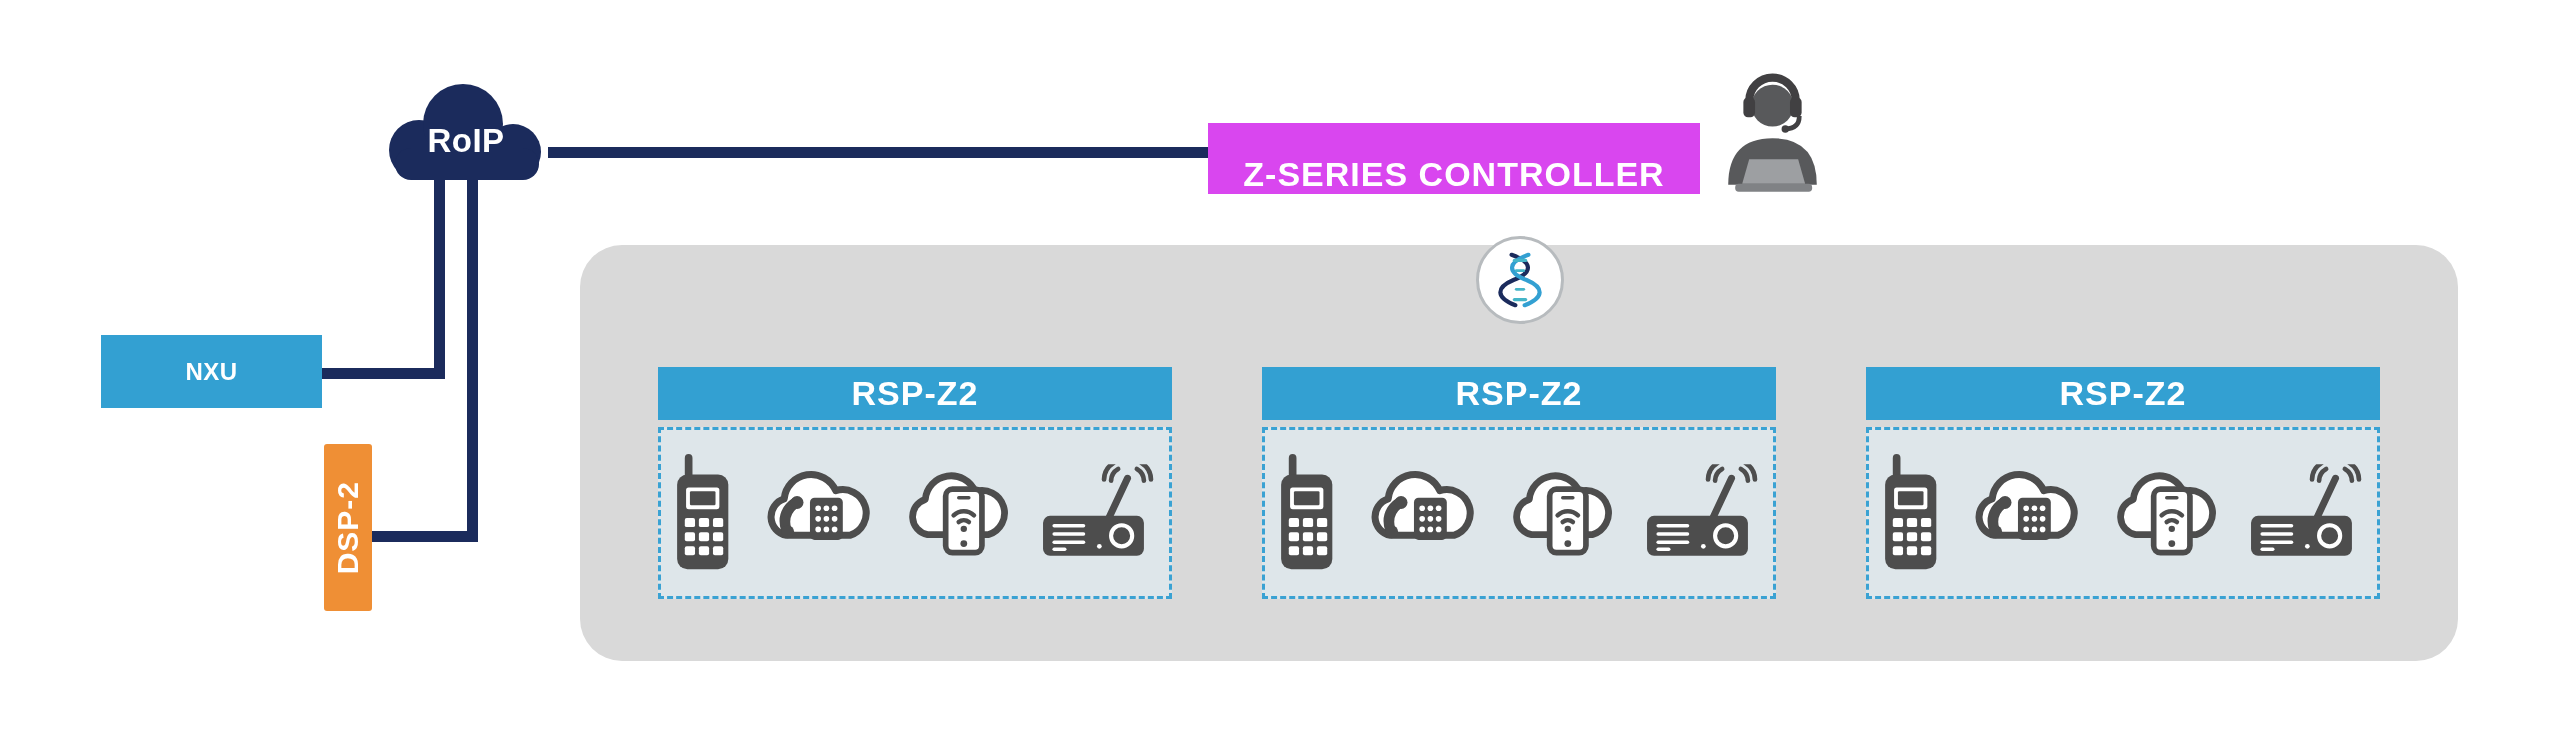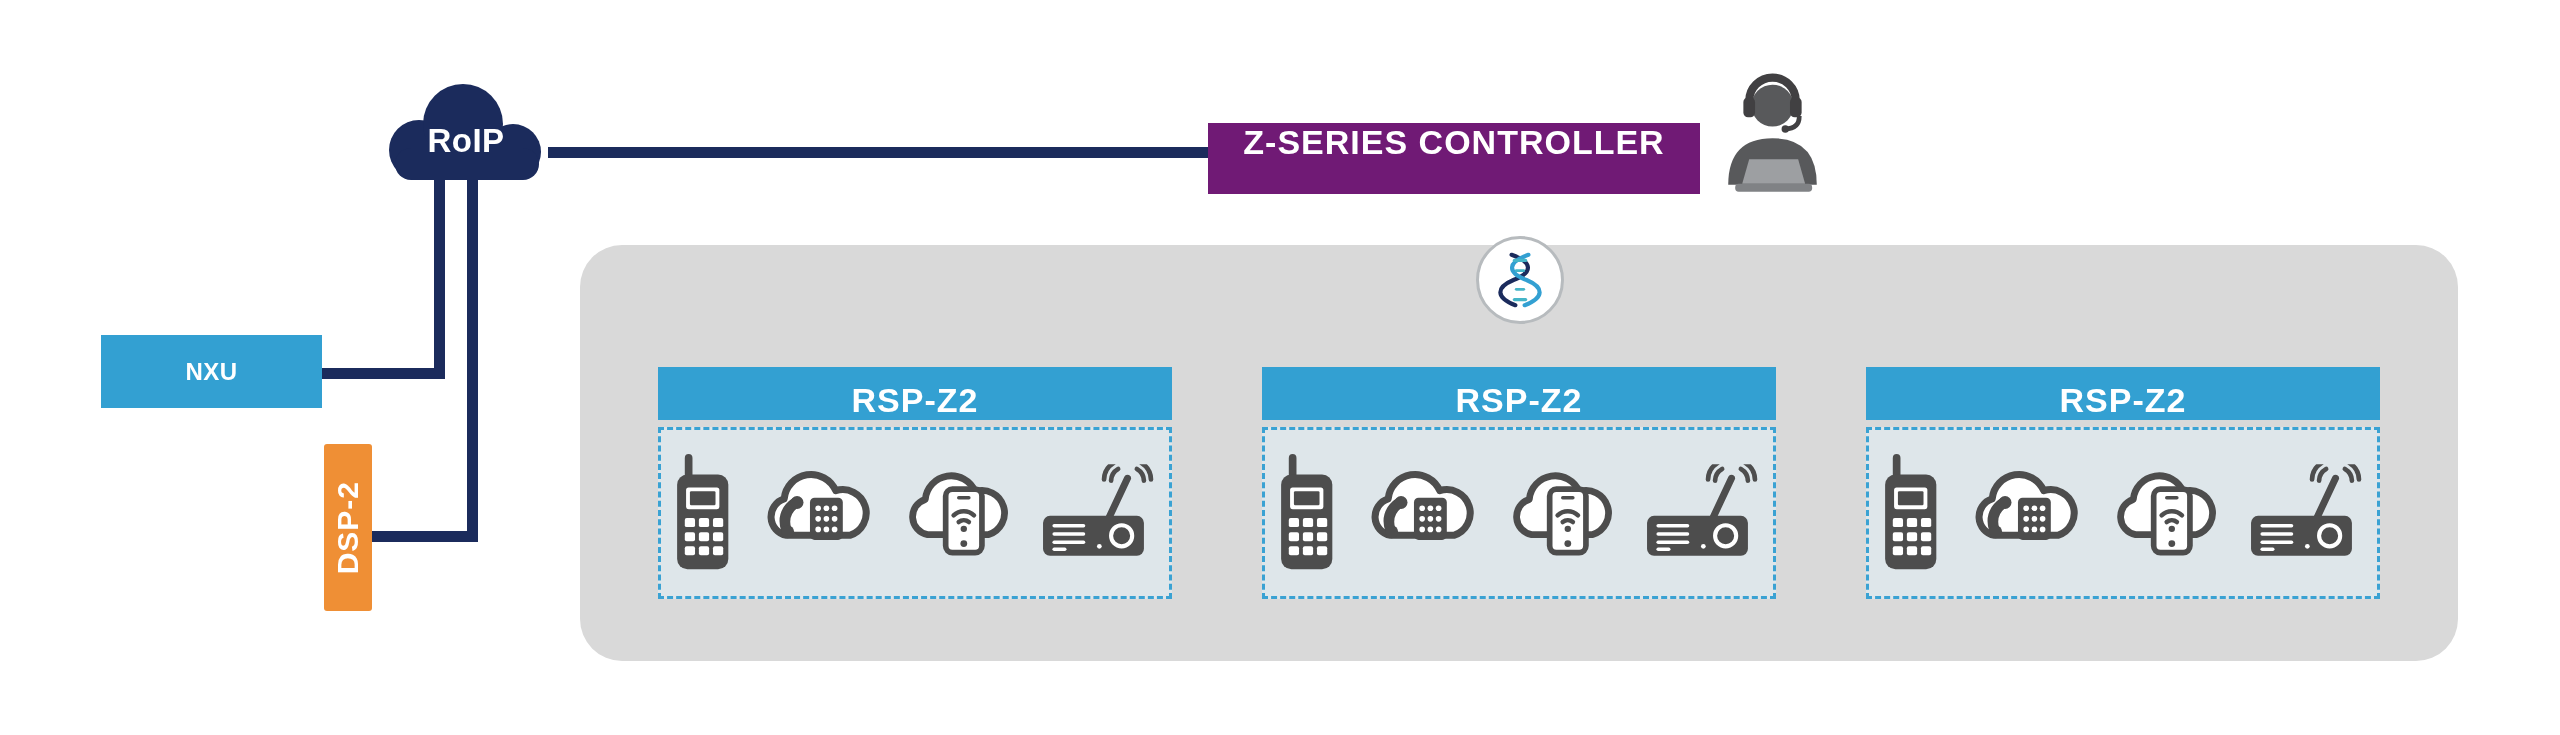--- a/index.html
+++ b/index.html
@@ -17,21 +17,21 @@
   
   .cloud{position:absolute;left:367px;top:74px;width:198px;height:126px;}
   .cloud svg{position:absolute;left:0;top:0;}
   .cloud-label{
     position:absolute;left:0;right:0;top:48px;text-align:center;
     color:#ffffff;font-size:33px;font-weight:bold;letter-spacing:.5px;
   }
   
   .banner{
     position:absolute;left:1208px;top:123px;width:492px;height:71px;
-    background:#701a75;display:flex;align-items:flex-start;justify-content:center;
+    background:#d946ef;display:flex;align-items:flex-end;justify-content:center;
     color:#ffffff;font-size:34px;font-weight:bold;letter-spacing:1px;
   }
   .operator{position:absolute;left:1700px;top:66px;width:152px;height:134px;}
   
   .dev-box{
     position:absolute;background:#33a0d2;display:flex;align-items:center;justify-content:center;
     color:#ffffff;font-weight:bold;font-size:24px;letter-spacing:.5px;
   }
   .nxu{left:101px;top:335px;width:221px;height:73px;}
   .acu{left:101px;top:457px;width:221px;height:140px;}
@@ -51,21 +51,21 @@
     padding:122px 78px 0 78px;box-sizing:border-box;
   }
   .badge{
     position:absolute;left:1476px;top:236px;width:88px;height:88px;border-radius:50%;
     background:#ffffff;border:3px solid #b7bbbe;box-sizing:border-box;
     display:flex;align-items:center;justify-content:center;z-index:3;
   }
   
   .panel{width:514px;}
   .panel-header{
-    height:53px;background:#33a0d2;display:flex;align-items:flex-end;justify-content:center;
+    height:53px;background:#33a0d2;display:flex;align-items:center;justify-content:center;
     color:#ffffff;font-weight:bold;font-size:34px;letter-spacing:1px;
   }
   .panel-body{
     margin-top:7px;height:172px;background:#dee6ea;
     border:3px dashed #3aa2d3;box-sizing:border-box;
     display:flex;align-items:center;justify-content:center;gap:20px;
   }
   .picon{flex:0 0 auto;}
   .hidden-defs{position:absolute;width:0;height:0;overflow:hidden;}
 </style>

